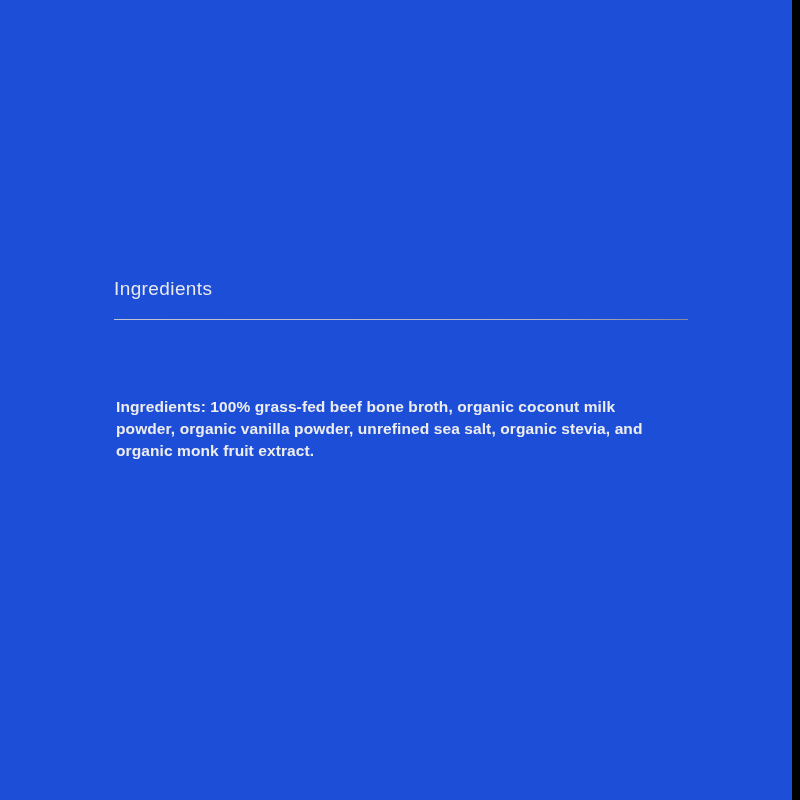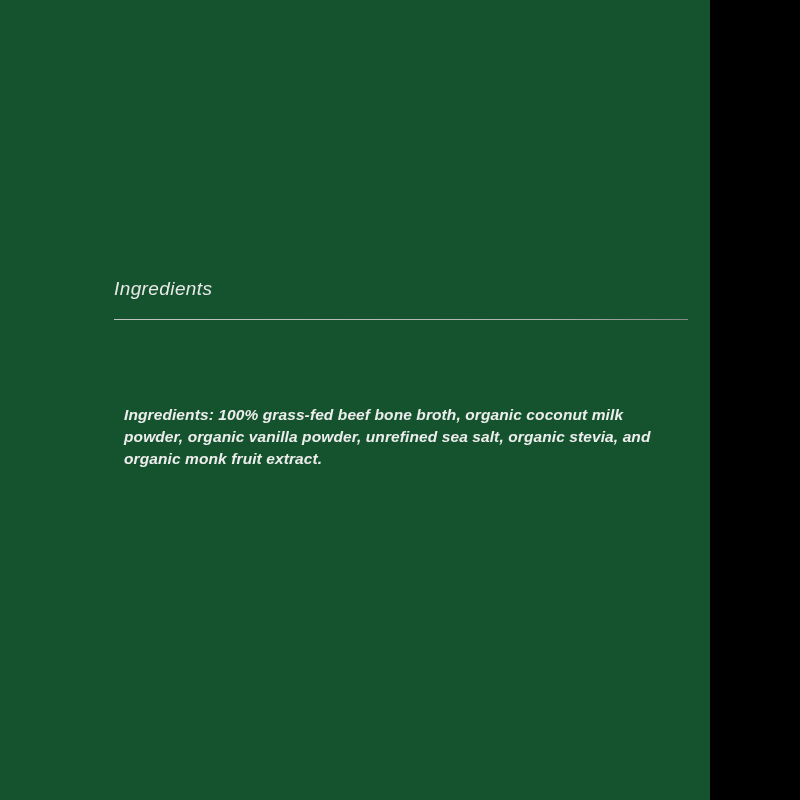--- a/index.html
+++ b/index.html
@@ -9,24 +9,23 @@
   }
   body {
     width: 800px;
     height: 800px;
     overflow: hidden;
     font-family: "Liberation Sans", sans-serif;
     color: #ffffff;
   }
   .page {
     position: relative;
-    width: 710px;
+    width: 792px;
     height: 800px;
-    background: #14532d;
-    font-style: italic;
+    background: #1d4ed8;
   }
   .section {
     position: absolute;
     left: 114px;
     top: 278px;
     width: 574px;
   }
   .section-title {
     font-family: "Liberation Sans", sans-serif;
     font-size: 19px;
@@ -46,21 +45,21 @@
     position: absolute;
     left: 116px;
     top: 396px;
     width: 540px;
     font-family: "Liberation Sans", sans-serif;
     font-size: 15.5px;
     font-weight: 700;
     line-height: 1.42;
     letter-spacing: 0.1px;
     color: #ededed;
-    margin: 8px;
+    margin: 0;
   }
 </style>
 </head>
 <body>
 
 <div class="page">
 
   <div class="section">
     <h2 class="section-title">Ingredients</h2>
     <div class="divider"></div>

